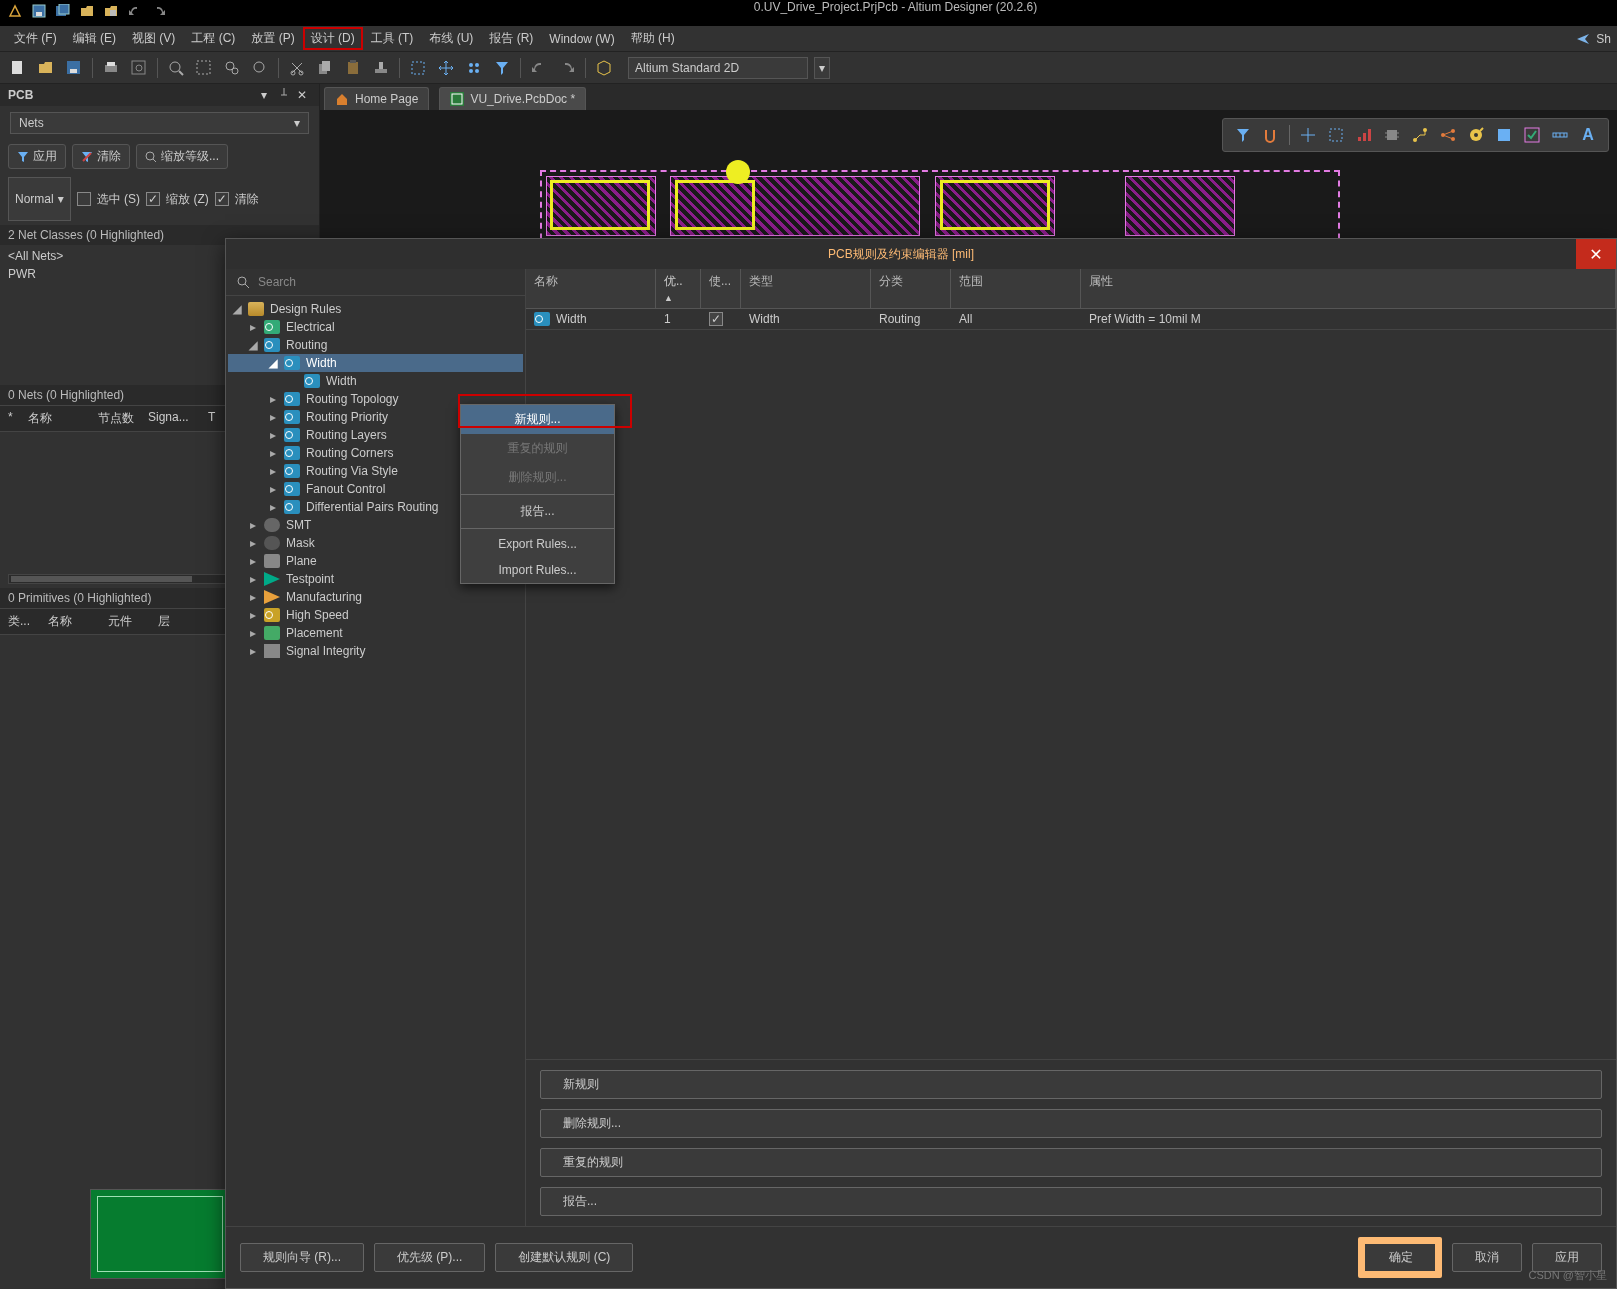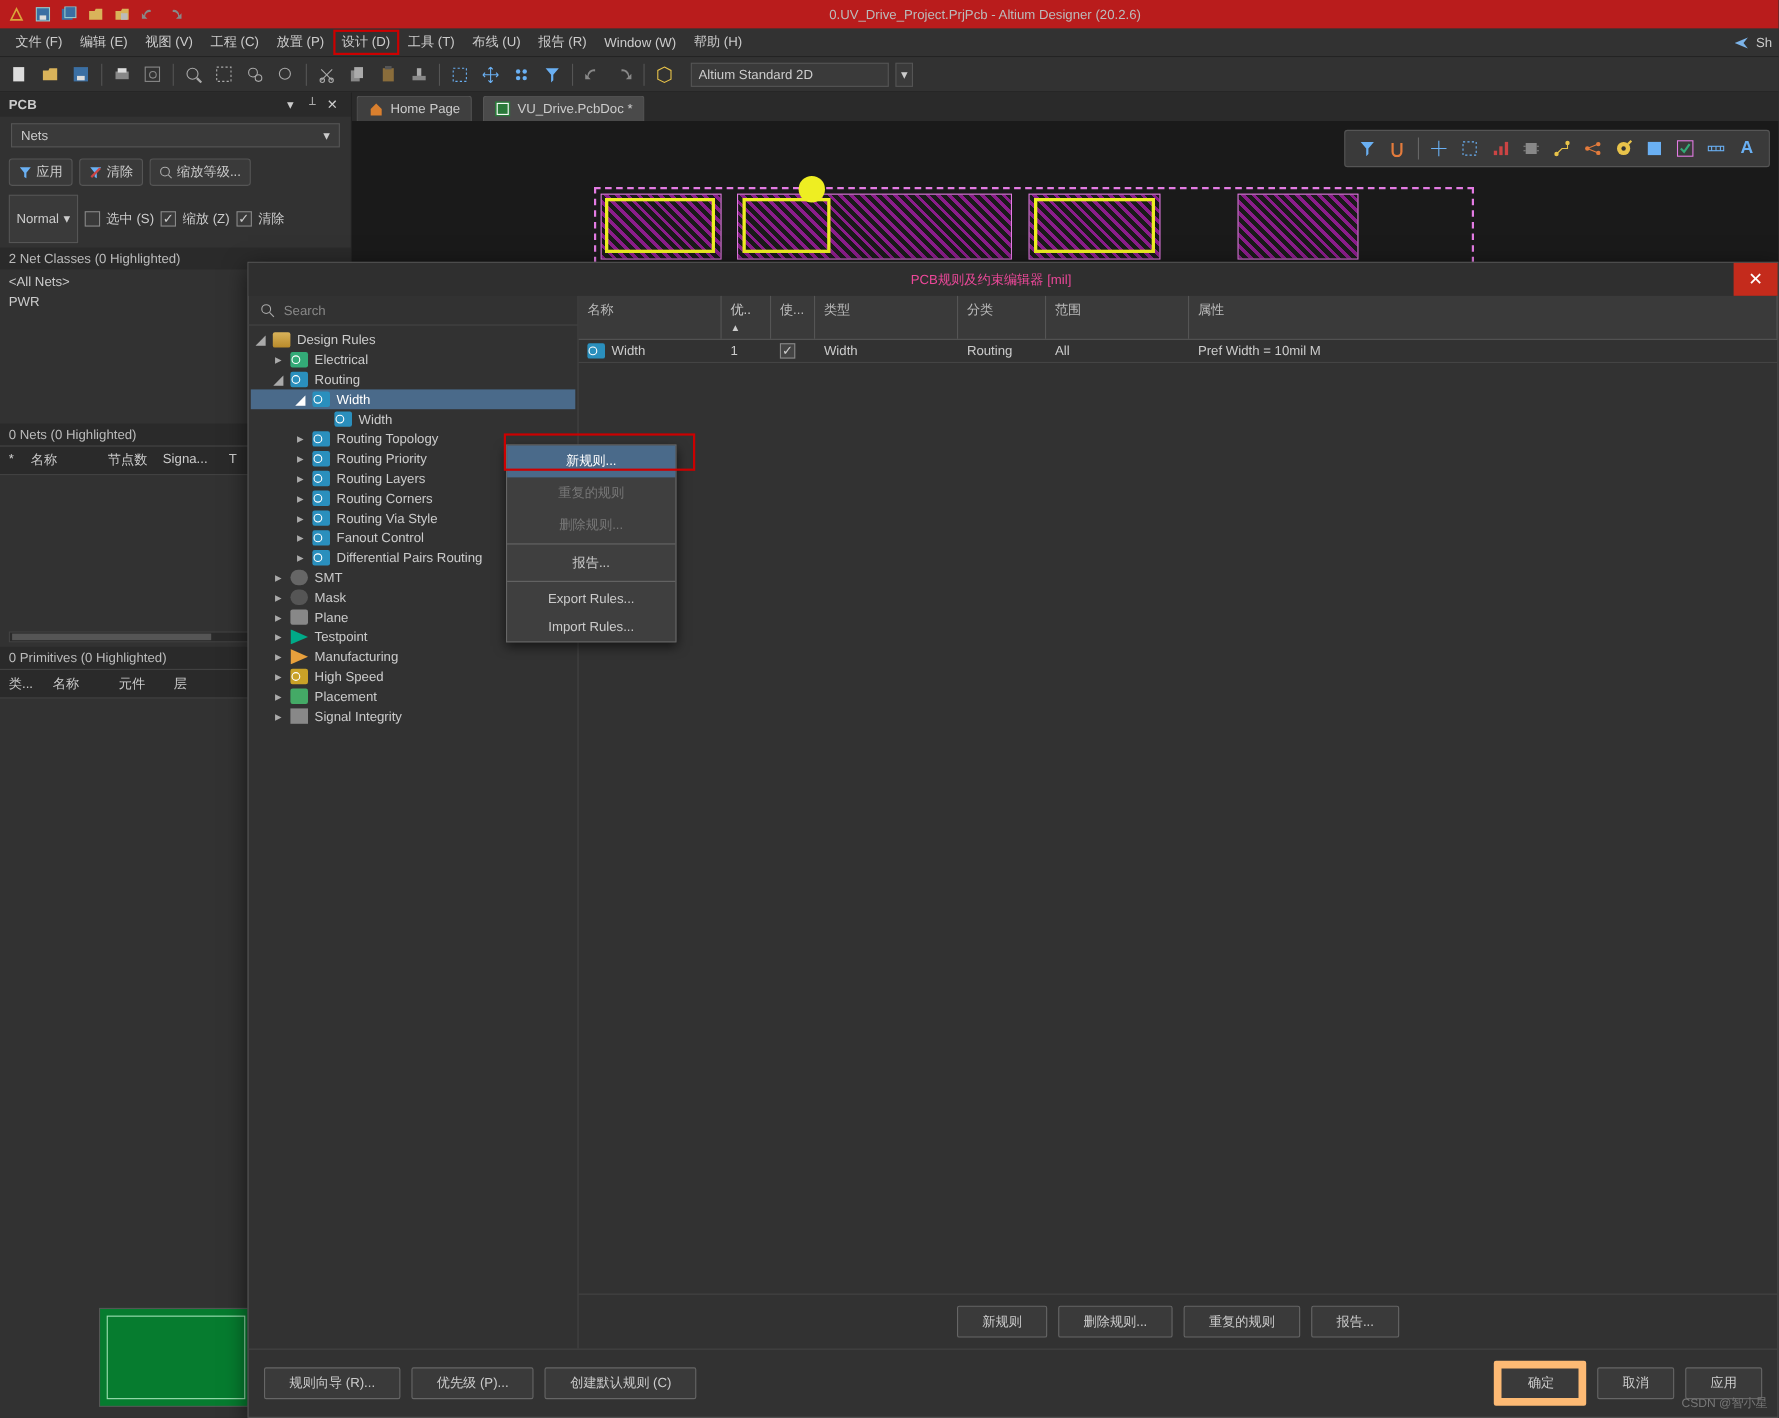--- a/index.html
+++ b/index.html
@@ -1,19 +1,19 @@
 <!DOCTYPE html>
 <html><head>
 <meta charset="utf-8">
 <style>
 * { margin:0; padding:0; box-sizing:border-box; font-family:"Microsoft YaHei",Arial,sans-serif; font-size:12px; color:#ccc; }
 body { background:#323232; width:1617px; height:1289px; overflow:hidden; position:relative; }
 
 
-.titlebar { height:26px; background:#b91c1c; display:flex; align-items:center; }
+.titlebar { height:26px; background:#000000; display:flex; align-items:flex-start; }
 .titlebar .qat { display:flex; gap:6px; padding:2px 6px; }
 .titlebar .qat span { width:18px; height:18px; display:flex; align-items:center; justify-content:center; }
 .titlebar .title { flex:1; text-align:center; color:#bbb; }
 
 
 .menubar { height:26px; background:#323232; display:flex; align-items:center; padding:0 6px; border-bottom:1px solid #222; }
 .menubar .item { padding:3px 8px; color:#ccc; }
 .menubar .item.highlight { border:2px solid #c00; padding:1px 6px; }
 .menubar .share { margin-left:auto; display:flex; align-items:center; gap:4px; color:#7CB3E8; }
 
@@ -63,21 +63,21 @@
 .canvas .float-tb span { width:20px; height:20px; display:flex; align-items:center; justify-content:center; }
 .canvas .pcb-art { position:absolute; top:60px; left:220px; right:0; height:100px; }
 .canvas .pcb-art .outline { position:absolute; left:0; top:0; width:800px; height:80px; border:2px dashed #e37be3; border-bottom:none; }
 .canvas .pcb-art .yrect { position:absolute; border:3px solid #eeee22; }
 .canvas .pcb-art .hatch { background:repeating-linear-gradient(45deg,#8b1d8b 0 3px,transparent 3px 7px); border:1px solid #e37be3; position:absolute; }
 .canvas .pcb-art .circle { position:absolute; width:24px; height:24px; border-radius:50%; background:#eeee22; }
 
 
 .dialog { position:absolute; left:225px; top:238px; right:0; bottom:0; background:#323232; border:1px solid #555; box-shadow:0 6px 20px rgba(0,0,0,.6); display:flex; flex-direction:column; }
 .dialog .titlebar2 { height:30px; background:#2f2f2f; display:flex; align-items:center; }
-.dialog .titlebar2 .t { flex:1; text-align:center; color:#ec4899; }
+.dialog .titlebar2 .t { flex:1; text-align:center; color:#fdba74; }
 .dialog .titlebar2 .close { width:40px; height:30px; background:#c42b1c; color:#fff; display:flex; align-items:center; justify-content:center; font-size:16px; }
 .dialog .body { flex:1; display:flex; min-height:0; }
 
 
 .dlg-left { width:300px; border-right:1px solid #444; display:flex; flex-direction:column; }
 .dlg-left .search { display:flex; align-items:flex-end; gap:8px; padding:6px 10px; border-bottom:1px solid #444; }
 .dlg-left .tree { flex:1; overflow:auto; padding:4px 2px; }
 .treenode { display:flex; align-items:center; gap:6px; padding:2px 4px; white-space:nowrap; }
 .treenode .exp { width:10px; text-align:center; color:#aaa; }
 .treenode .exp.blank { visibility:hidden; }
@@ -92,21 +92,21 @@
 .ic-plane { background:#888; border-radius:2px; }
 .ic-mask { background:#555; border-radius:7px; }
 
 
 .dlg-right { flex:1; display:flex; flex-direction:column; }
 .dlg-right .ghdr { display:flex; background:#3a3a3a; border-bottom:1px solid #555; }
 .dlg-right .ghdr .col { padding:4px 8px; border-right:1px solid #555; color:#bbb; }
 .dlg-right .grow { display:flex; align-items:center; border-bottom:1px solid #444; }
 .dlg-right .grow .cell { padding:3px 8px; }
 .dlg-right .chk { width:14px; height:14px; border:1px solid #888; display:inline-flex; align-items:center; justify-content:center; background:#444; }
-.dlg-right .btnrow { margin-top:auto; display:flex; gap:10px; padding:10px 14px; border-top:1px solid #444; justify-content:center; }
+.dlg-right .btnrow { margin-top:auto; display:flex; gap:10px; padding:10px 14px; border-top:1px solid #444; justify-content:center;flex-direction:column; }
 .btn { background:#3a3a3a; border:1px solid #666; padding:5px 22px; color:#ccc; border-radius:2px; }
 .btn.primary { border:7px solid #fdba74;padding-left:24px; }
 
 
 .ctxmenu { position:absolute; left:460px; top:404px; width:155px; background:#3f3f3f; border:1px solid #666; box-shadow:0 4px 10px rgba(0,0,0,.6);text-align:center; }
 .ctxmenu .mi { padding:6px 14px; color:#ccc; }
 .ctxmenu .mi.sel { background:#4a6a8a; color:#fff; }
 .ctxmenu .mi.dis { color:#777; }
 .ctxmenu .sep { height:1px; background:#666; margin:2px 0; }
 .ctxredbox { position:absolute; left:458px; top:394px; width:174px; height:34px; border:2px solid #c00; pointer-events:none; }

